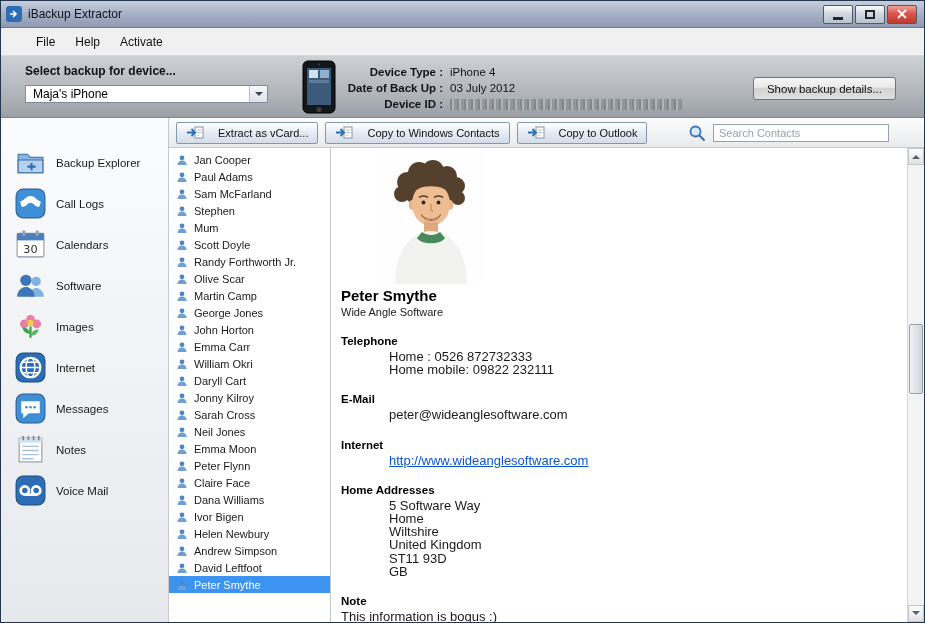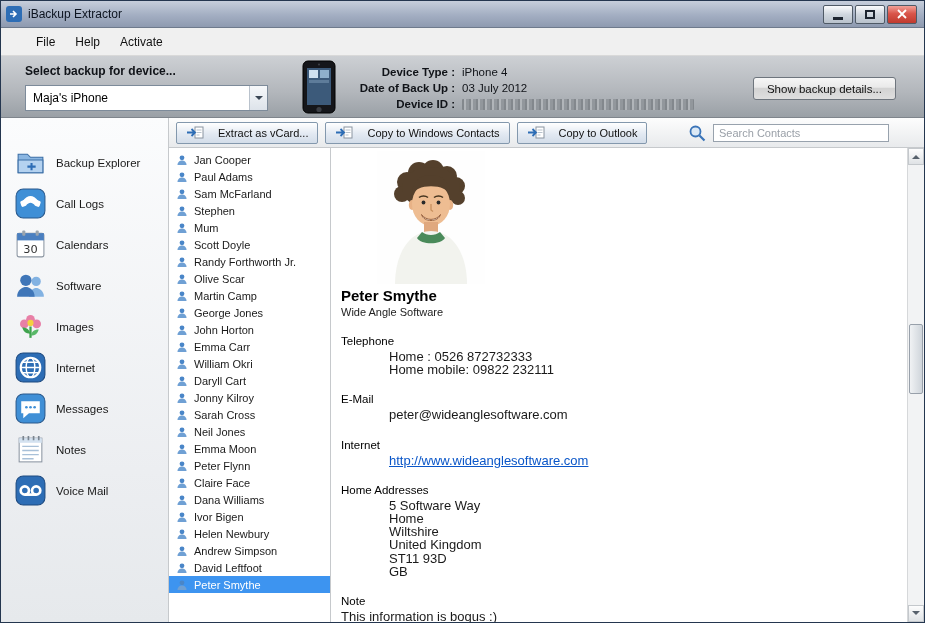--- a/index.html
+++ b/index.html
@@ -33,29 +33,29 @@
   }
   .menu-item{padding:6px 10px;}
   
   .device-panel{
     height:62px;flex:0 0 62px;position:relative;
     background:linear-gradient(#cdd0d4,#b2b6bb 60%,#9aa0a6);
     border-bottom:1px solid #7f858c;
   }
   .dp-label{position:absolute;left:24px;top:8px;font-size:12px;font-weight:bold;color:#101318;}
   .dropdown{
-    position:absolute;left:24px;top:29px;width:243px;height:26px;background:#fff;
+    position:absolute;left:24px;top:29px;width:243px;height:18px;background:#fff;
     border:1px solid #7d8b9a;display:flex;align-items:center;padding-left:7px;font-size:12px;color:#000;
   }
   .dd-arrow{position:absolute;right:0;top:0;width:18px;height:100%;
     border-left:1px solid #b9c2cc;background:linear-gradient(#f6f8fa,#dde3ea);
     display:flex;align-items:center;justify-content:center;}
   .dd-arrow:after{content:"";width:0;height:0;border:4px solid transparent;border-top-color:#3a4654;margin-top:4px;}
   .phone-img{position:absolute;left:301px;top:4px;width:34px;height:54px;}
-  .dp-info{position:absolute;left:332px;top:8px;font-size:11.5px;color:#101318;}
+  .dp-info{position:absolute;left:320px;top:8px;font-size:11.5px;color:#101318;}
   .dp-row{display:flex;height:16px;align-items:center;}
   .dp-row .lbl{width:122px;text-align:right;font-weight:bold;}
   .dp-row .val{margin-left:7px;}
   .redacted{
     margin-left:7px;width:232px;height:11px;border-radius:1px;opacity:.85;filter:blur(.5px);
     background:repeating-linear-gradient(90deg,#7d8287 0 2px,#b3b7bb 2px 4px,#8f9499 4px 7px);
   }
   .details-btn{
     position:absolute;right:28px;top:21px;height:23px;padding:0 13px;font-size:11.5px;
     font-family:"Liberation Sans",sans-serif;color:#111;
@@ -95,21 +95,21 @@
   
   .body{flex:1;display:flex;min-height:0;background:#fff;}
   .contact-list{width:162px;flex:0 0 162px;border-right:1px solid #c6c9cc;padding-top:3px;overflow:hidden;}
   .c-row{display:flex;align-items:center;height:17px;padding-left:7px;gap:6px;font-size:11px;color:#1a1a1a;cursor:default;}
   .c-row .c-icon{width:12px;height:12px;flex:0 0 12px;display:inline-flex;}
   .c-row.selected{background:#3d94f0;color:#fff;}
   .detail{flex:1;min-width:0;padding:3px 10px 0 10px;overflow:hidden;}
   .photo{width:108px;height:133px;margin-left:36px;}
   .d-name{font-size:15px;font-weight:bold;color:#000;margin-top:3px;}
   .d-company{font-size:11px;color:#222;margin-top:2px;}
-  .d-heading{font-size:11.5px;font-weight:normal;color:#000;margin-top:17px;margin-bottom:3px;}
+  .d-heading{font-size:11.5px;font-weight:bold;color:#000;margin-top:17px;margin-bottom:3px;}
   .d-line{font-size:13px;line-height:13.2px;color:#1a1a1a;margin-left:48px;}
   .d-line.no-indent{margin-left:0;}
   .d-line.link{color:#0a56c8;text-decoration:underline;cursor:pointer;}
   
   .scrollbar{width:17px;flex:0 0 17px;position:relative;background:#f2f3f4;border-left:1px solid #d6d8da;}
   .sb-btn{position:absolute;left:0;width:100%;height:17px;background:linear-gradient(#fdfdfd,#dfe2e5);
     border:1px solid #c4c8cc;display:flex;align-items:center;justify-content:center;}
   .sb-btn.up{top:0;}
   .sb-btn.down{bottom:0;}
   .tri-up{width:0;height:0;border:4px solid transparent;border-bottom-color:#57616c;margin-bottom:3px;}

